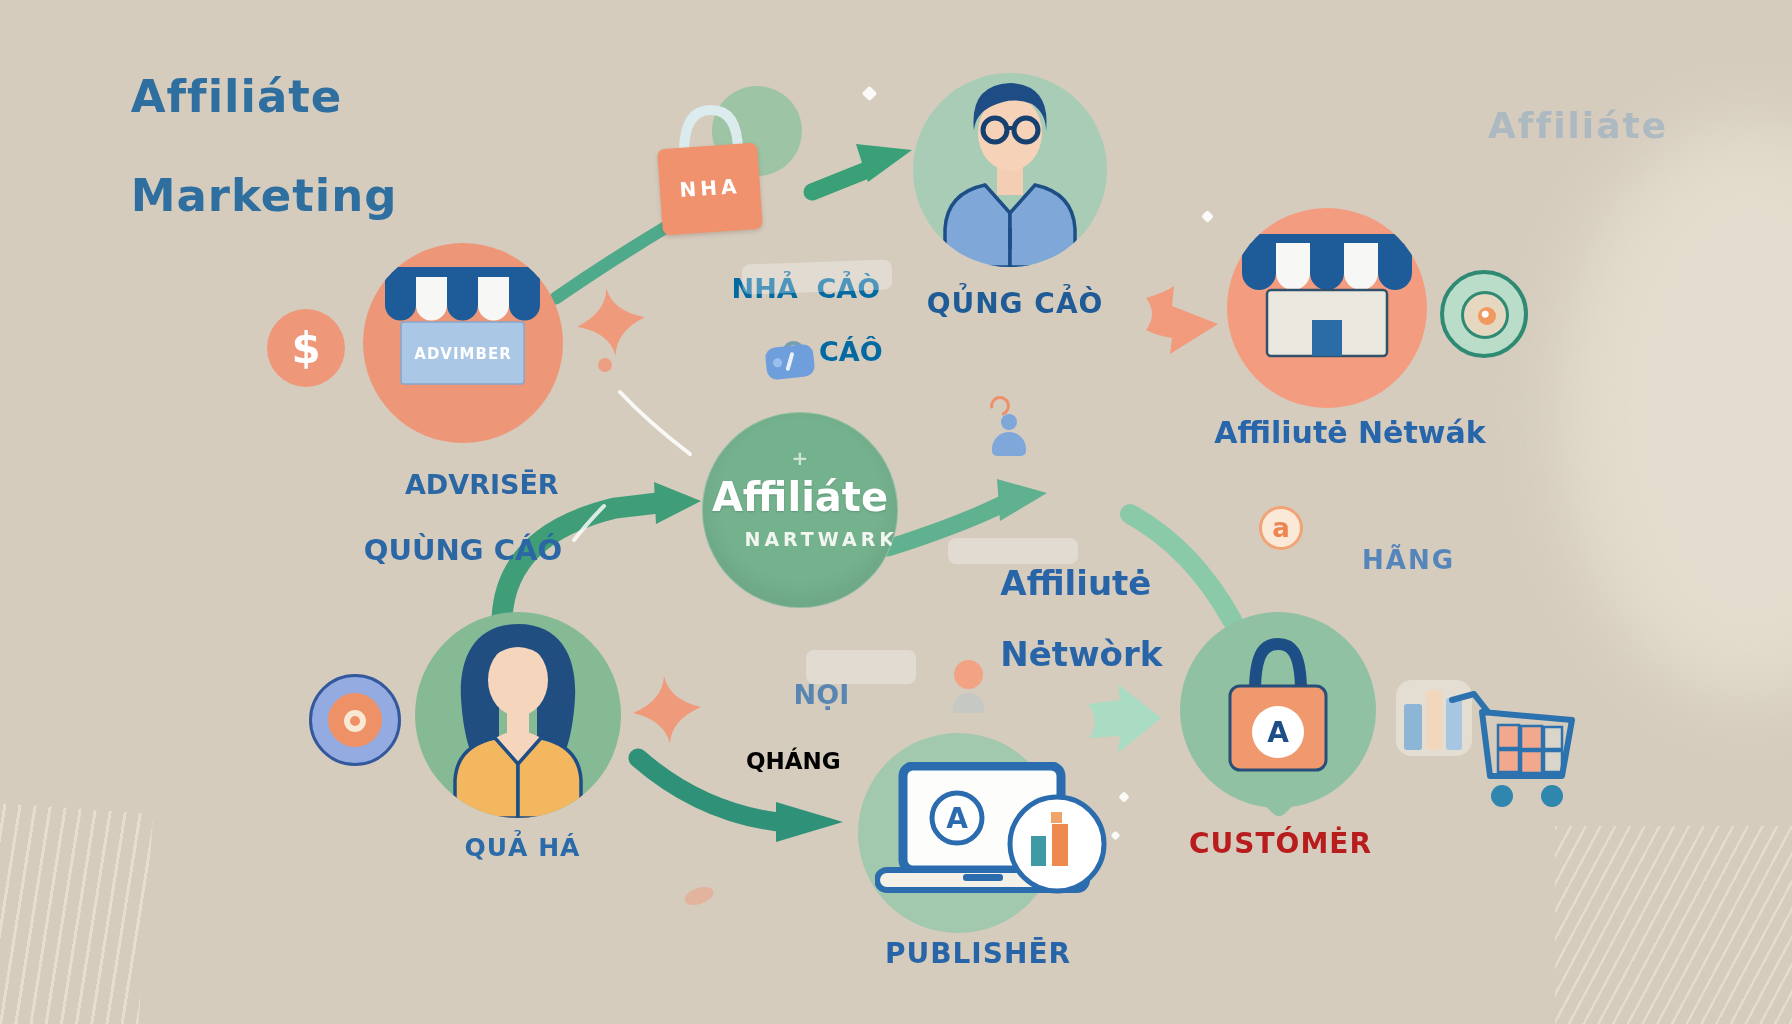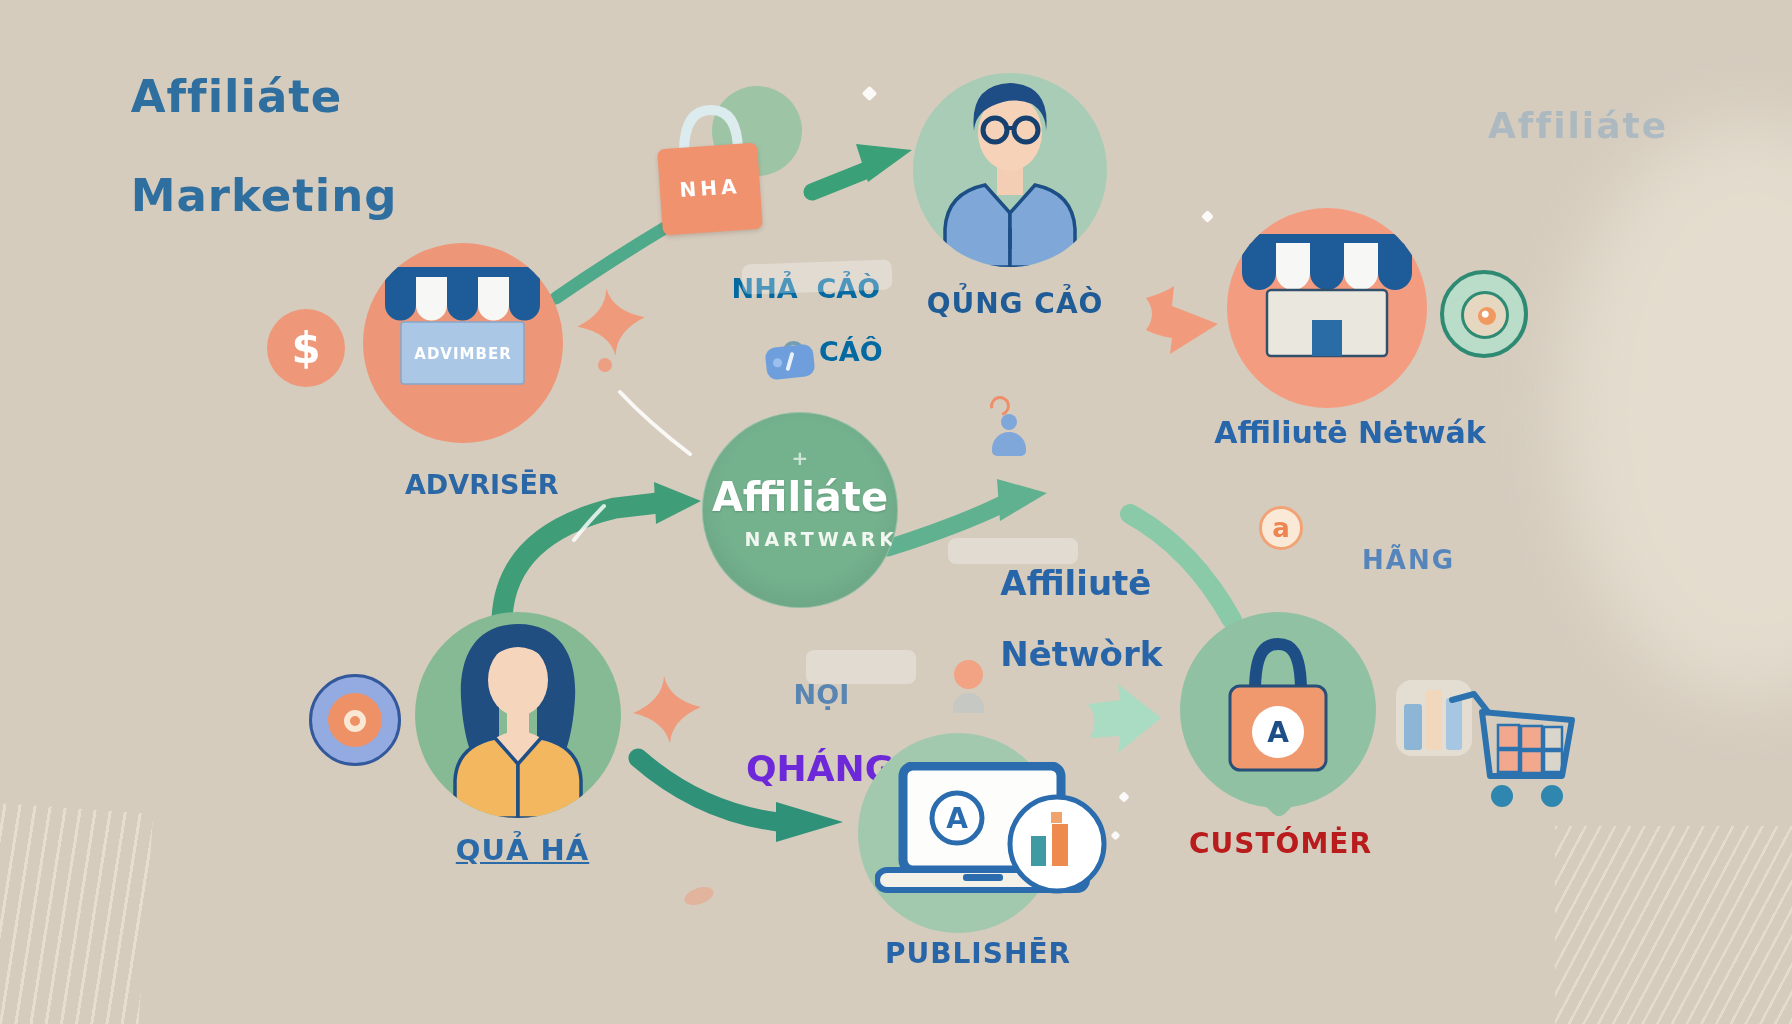--- a/index.html
+++ b/index.html
@@ -52,30 +52,30 @@
   .ring-core{left:14px;top:13px;width:18px;height:18px;border-radius:50%;position:absolute;
     background:radial-gradient(circle at 40% 40%, #fff 0 3px, #f09a62 4px);}
   .ghost{left:1488px;top:106px;font-size:36px;color:rgba(140,170,195,.55);letter-spacing:2px;}
   
   .hang{left:1362px;top:546px;font-size:26px;letter-spacing:2px;color:#5585bb;}
   .abadge{left:1259px;top:506px;width:44px;height:44px;background:#fbe9d8;border:3px solid #f2a376;
     box-sizing:border-box;display:flex;align-items:center;justify-content:center;
     color:#ee8450;font-weight:bold;font-size:26px;}
   .cap-nguoi{left:756px;top:650px;font-size:27px;color:#3a74ae;}
   .cap-nguoi .l1{opacity:.8;}
-  .cap-nguoi .l2{display:block;font-size:36px;margin-left:-10px;margin-top:8px;color:#6d28d9;}
+  .cap-nguoi .l2{display:block;font-size:23px;margin-left:-10px;margin-top:8px;color:#000000;}
   .target-icon{left:309px;top:674px;width:92px;height:92px;background:#93abe0;
     border:3px solid #33589c;box-sizing:border-box;}
   .target-in{position:absolute;left:16px;top:16px;width:54px;height:54px;border-radius:50%;
     background:#ee9166;}
   .target-donut{position:absolute;left:16px;top:17px;width:10px;height:10px;border-radius:50%;
     border:6px solid #f8e8d4;background:#ee9166;}
   
   .woman-circle{left:415px;top:612px;width:206px;height:206px;background:#85ba95;}
-  .cap-quaha{left:430px;top:834px;width:185px;font-size:29px;letter-spacing:1px;color:#2a6aa8;text-decoration:underline;}
+  .cap-quaha{left:430px;top:834px;width:185px;font-size:25px;letter-spacing:1px;color:#2a6aa8;}
   
   .pub-circle{left:858px;top:733px;width:200px;height:200px;background:#a2c9ad;}
   .cap-pub{left:878px;top:938px;width:200px;font-size:28px;letter-spacing:1px;color:#2765a8;}
   
   .cust-circle{left:1180px;top:612px;width:196px;height:196px;background:#90c1a3;}
   .cust-pin{left:1256px;top:764px;width:46px;height:46px;background:#90c1a3;border-radius:8px;
     transform:rotate(45deg);}
   .cap-cust{left:1183px;top:828px;width:195px;font-size:28px;letter-spacing:1px;color:#b91c1c;}
   .chart-blob{left:1396px;top:680px;width:76px;height:76px;border-radius:16px;background:#e5e0d4;
     opacity:.95;overflow:hidden;}
@@ -177,20 +177,21 @@
           <circle cx="108.5" cy="40" r="15.5" fill="#f7f8f6"></circle>
         <rect x="124" y="12" width="31" height="28" fill="#1e5c99"></rect>
           <circle cx="139.5" cy="40" r="15.5" fill="#1e5c99"></circle>
       </g>
       <rect x="16" y="57" width="123" height="62" rx="3" fill="#abc7e6" stroke="#86a6cb" stroke-width="1.5"></rect>
       <text x="78" y="94" font-size="15" fill="#ffffff" text-anchor="middle" letter-spacing="1">ADVIMBER</text>
     </svg>
   </div>
   <div class="lbl ctr cap-advertiser">
     <span>ADVRISĒR</span>
+    <span class="l2">QUÙNG CÁÓ</span>
   </div>
 
   <svg class="diamond" style="left:577px;top:288px;transform:rotate(-8deg)" viewBox="0 0 100 100">
     <path d="M50,0 Q55,35 100,50 Q55,65 50,100 Q45,65 0,50 Q45,35 50,0 Z" fill="#f09a7c"></path>
   </svg>
   <svg class="diamond" style="left:633px;top:676px;transform:rotate(-5deg)" viewBox="0 0 100 100">
     <path d="M50,0 Q55,35 100,50 Q55,65 50,100 Q45,65 0,50 Q45,35 50,0 Z" fill="#f09a7c"></path>
   </svg>
 
   <div class="circle bag-halo"></div>

